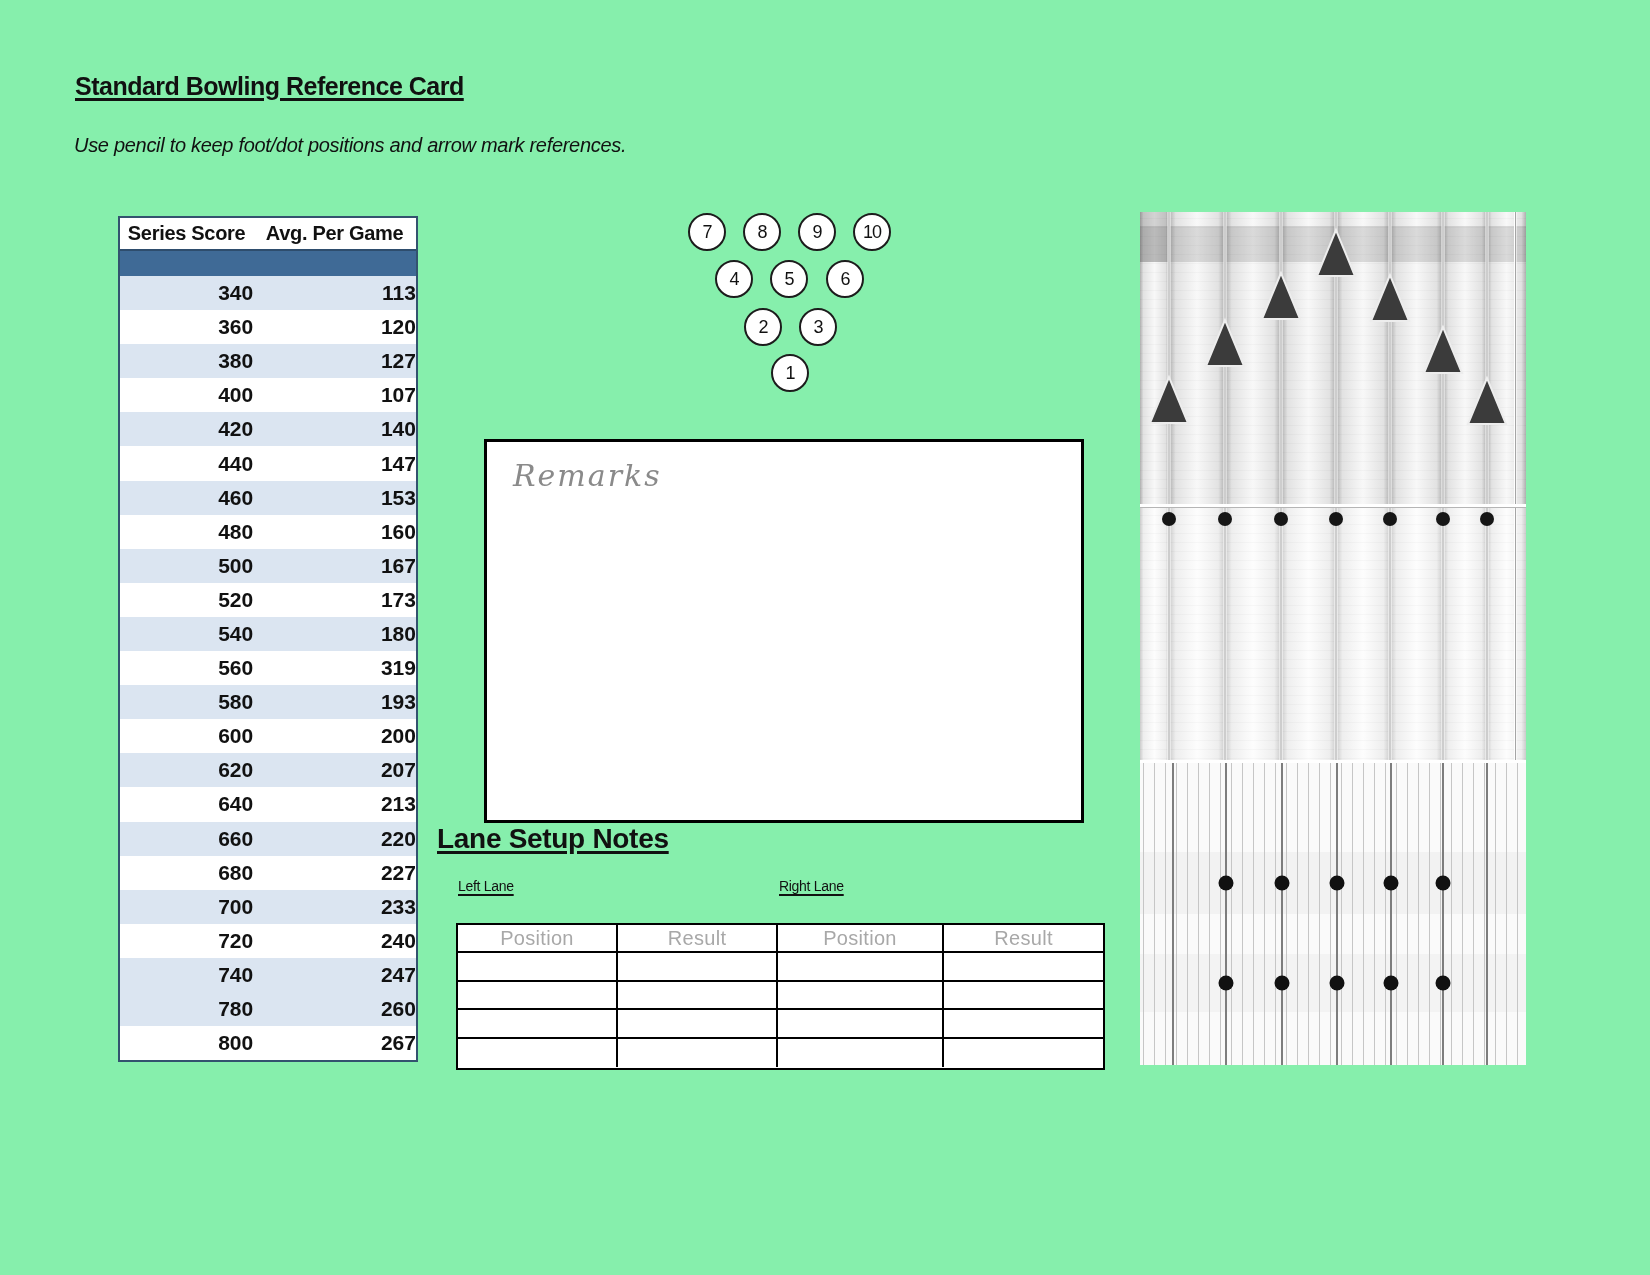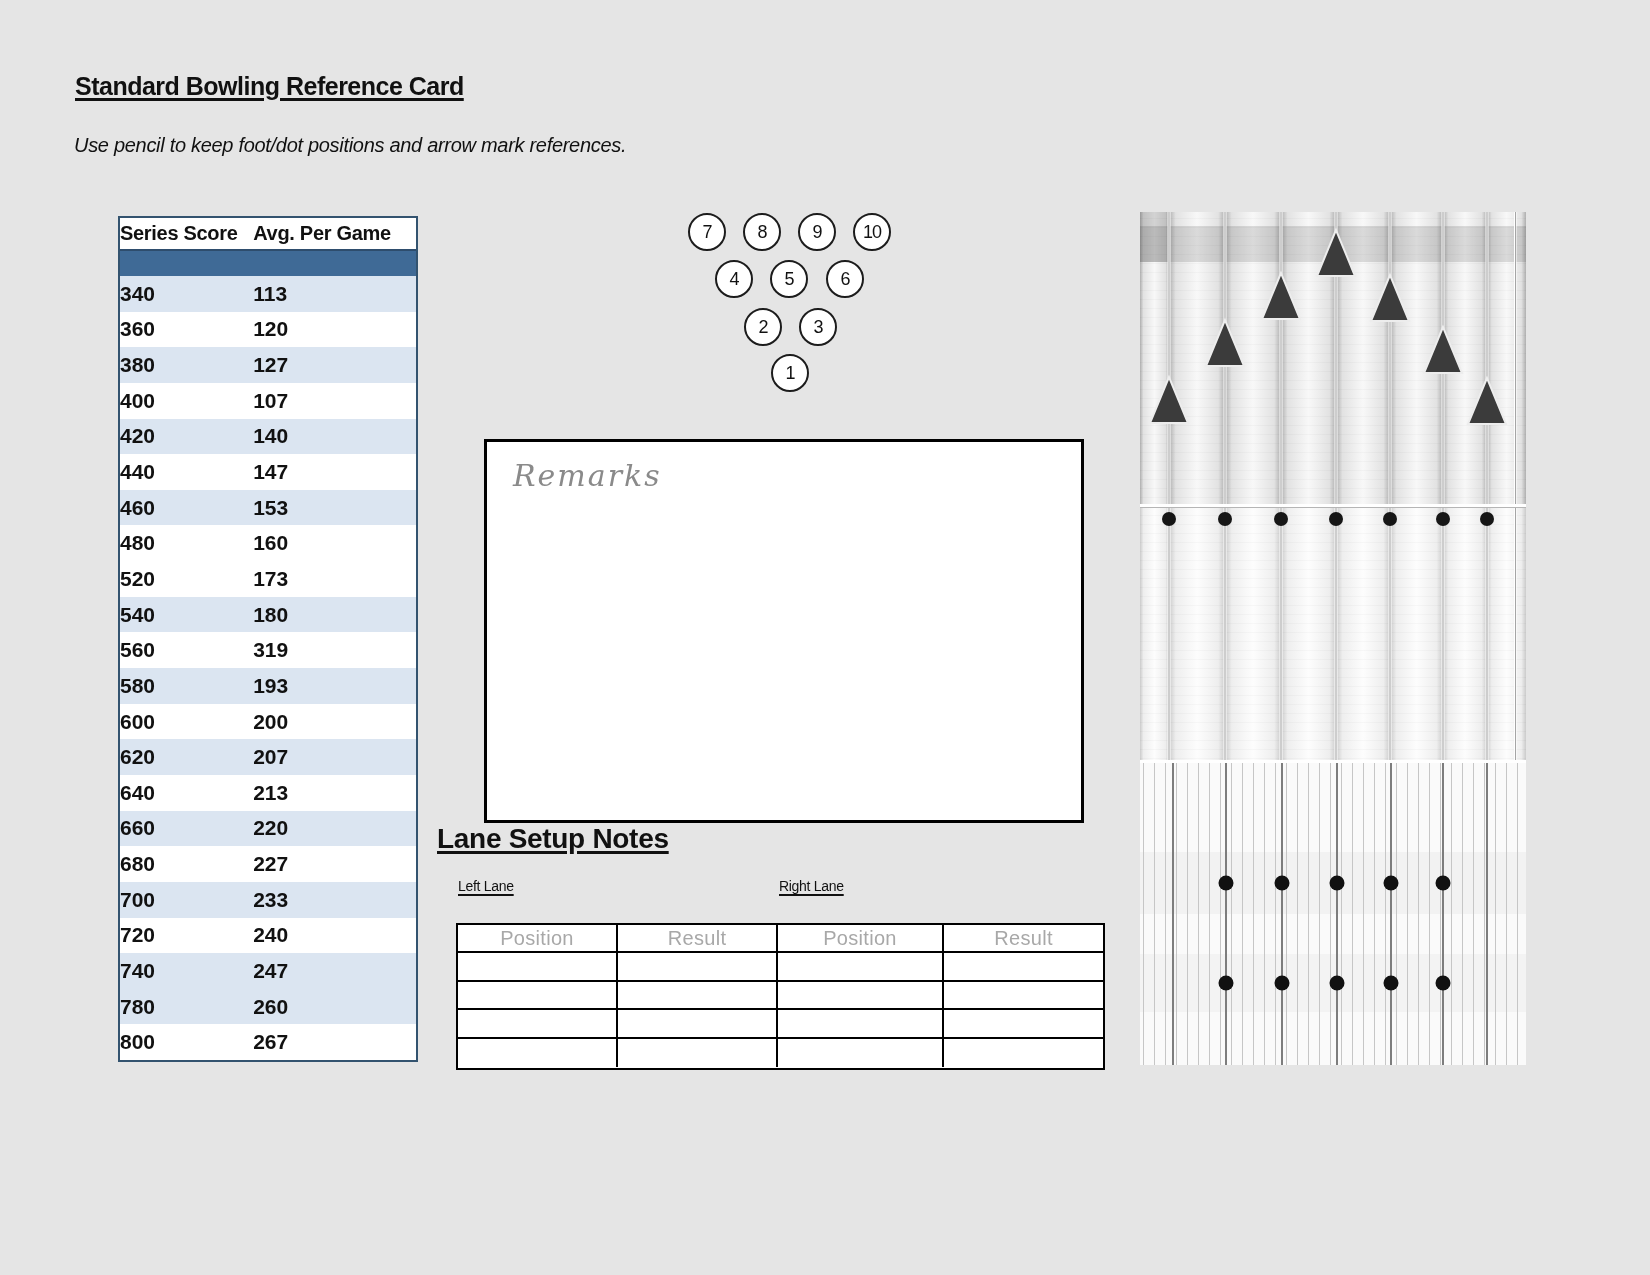--- a/index.html
+++ b/index.html
@@ -1,35 +1,35 @@
 <!DOCTYPE html>
 <html style="--table-band: #3f6a96; --table-alt: #dbe5f1; --table-border: #33536f; --muted: #a8a8a8; --remarks: #8a8a8a;"><head>
 <meta charset="utf-8">
 <style>
   *{margin:0;padding:0;box-sizing:border-box;}
   html,body{background:#ffffff;}
   body{font-family:"Liberation Sans",sans-serif;color:#111;}
-  .page{position:relative;width:1650px;height:1275px;background:#e5e5e5;overflow:hidden;}
+  .page{position:relative;width:1650px;height:1275px;background:#86efac;overflow:hidden;}
 
   .title{position:absolute;left:75px;top:72px;font-size:25px;font-weight:700;letter-spacing:-0.5px;
          text-decoration:underline;text-decoration-thickness:2.5px;text-underline-offset:3px;}
   .subtitle{position:absolute;left:74px;top:134px;font-size:20px;font-style:italic;letter-spacing:-0.3px;}
 
   
   .score-table{position:absolute;left:118px;top:216px;width:300px;height:846px;
                border:2px solid var(--table-border,#33536f);display:flex;flex-direction:column;background:#fff;}
   .score-header{height:31px;display:flex;align-items:center;font-weight:700;font-size:20px;letter-spacing:-0.3px;}
-  .score-header span{display:block;text-align:left;}
+  .score-header span{display:block;text-align:center;}
   .score-header span:first-child{width:45%;}
   .score-header span:last-child{width:55%;}
   .score-band{height:27px;background:var(--table-band,#3f6a96);border-top:2px solid #2e4d6d;}
   #score-rows{flex:1;display:flex;flex-direction:column;}
   .score-row{flex:1;display:flex;align-items:center;font-weight:700;font-size:21px;background:#fff;}
   .score-row.alt{background:var(--table-alt,#dbe5f1);}
-  .score-cell{text-align:left;}
+  .score-cell{text-align:right;}
   .score-cell:first-child{width:45%;}
   .score-cell:last-child{width:55%;}
 
   
   .pin-area{position:absolute;left:688px;top:213px;width:210px;height:182px;}
   .pin{position:absolute;width:38px;height:38px;border:2px solid #1c1c1c;border-radius:50%;background:#fff;
        display:flex;align-items:center;justify-content:center;font-size:18px;letter-spacing:-1px;color:#111;}
 
   
   .remarks-box{position:absolute;left:484px;top:439px;width:600px;height:384px;border:3px solid #000;background:#fff;}
@@ -93,20 +93,24 @@
           <div class="score-cell">440</div>
           <div class="score-cell">147</div>
         </div>
         <div class="score-row alt">
           <div class="score-cell">460</div>
           <div class="score-cell">153</div>
         </div>
         <div class="score-row">
           <div class="score-cell">480</div>
           <div class="score-cell">160</div>
+        </div>
+        <div class="score-row alt">
+          <div class="score-cell">500</div>
+          <div class="score-cell">167</div>
         </div>
         <div class="score-row">
           <div class="score-cell">520</div>
           <div class="score-cell">173</div>
         </div>
         <div class="score-row alt">
           <div class="score-cell">540</div>
           <div class="score-cell">180</div>
         </div>
         <div class="score-row">

